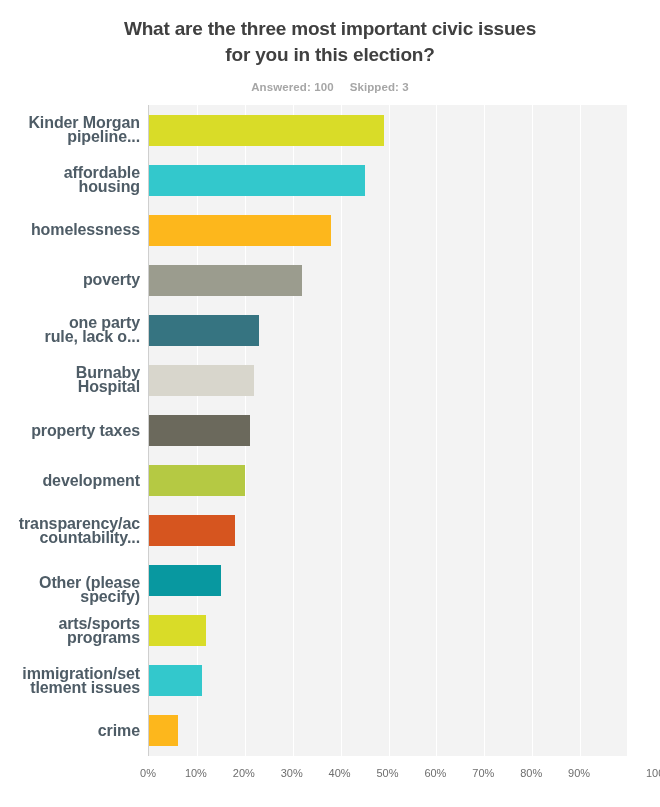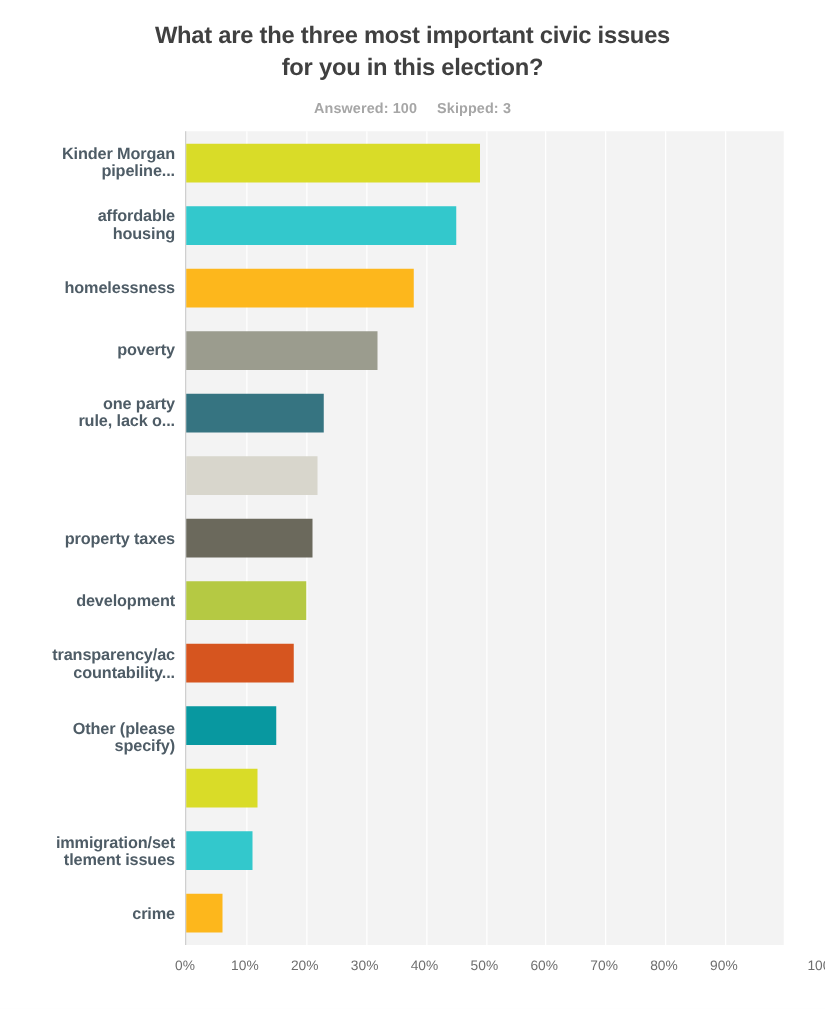--- a/index.html
+++ b/index.html
@@ -91,21 +91,21 @@
     left: 0;
     top: 0;
     width: 140px;
     height: 651px;
   }
   .ylabel {
     position: absolute;
     right: 0;
     width: 140px;
     text-align: right;
-    font-size: 13px;
+    font-size: 16px;
     font-weight: bold;
     color: #4e5c66;
     line-height: 14px;
     letter-spacing: -0.1px;
   }
   .xaxis {
     position: absolute;
     left: 148px;
     top: 651px;
     width: 479px;
@@ -145,33 +145,41 @@
         <div class="ylabel" style="top: 118.192px; margin-left: 32px;">
           <div>homelessness</div>
         </div>
         <div class="ylabel" style="top: 168.269px;">
           <div>poverty</div>
         </div>
         <div class="ylabel" style="top: 211.346px; padding-left: 24px;">
           <div>one party</div>
           <div>rule, lack o...</div>
         </div>
+        <div class="ylabel" style="top: 261.423px;">
+          <div>Burnaby</div>
+          <div>Hospital</div>
+        </div>
         <div class="ylabel" style="top: 318.5px;">
           <div>property taxes</div>
         </div>
         <div class="ylabel" style="top: 368.577px;">
           <div>development</div>
         </div>
         <div class="ylabel" style="top: 411.654px;">
           <div>transparency/ac</div>
           <div>countability...</div>
         </div>
         <div class="ylabel" style="top: 471px;">
           <div>Other (please</div>
           <div>specify)</div>
+        </div>
+        <div class="ylabel" style="top: 511.808px;">
+          <div>arts/sports</div>
+          <div>programs</div>
         </div>
         <div class="ylabel" style="top: 561.885px;">
           <div>immigration/set</div>
           <div>tlement issues</div>
         </div>
         <div class="ylabel" style="top: 618.962px;">
           <div>crime</div>
         </div>
       </div>
     <div class="plot-area" id="plotArea">

